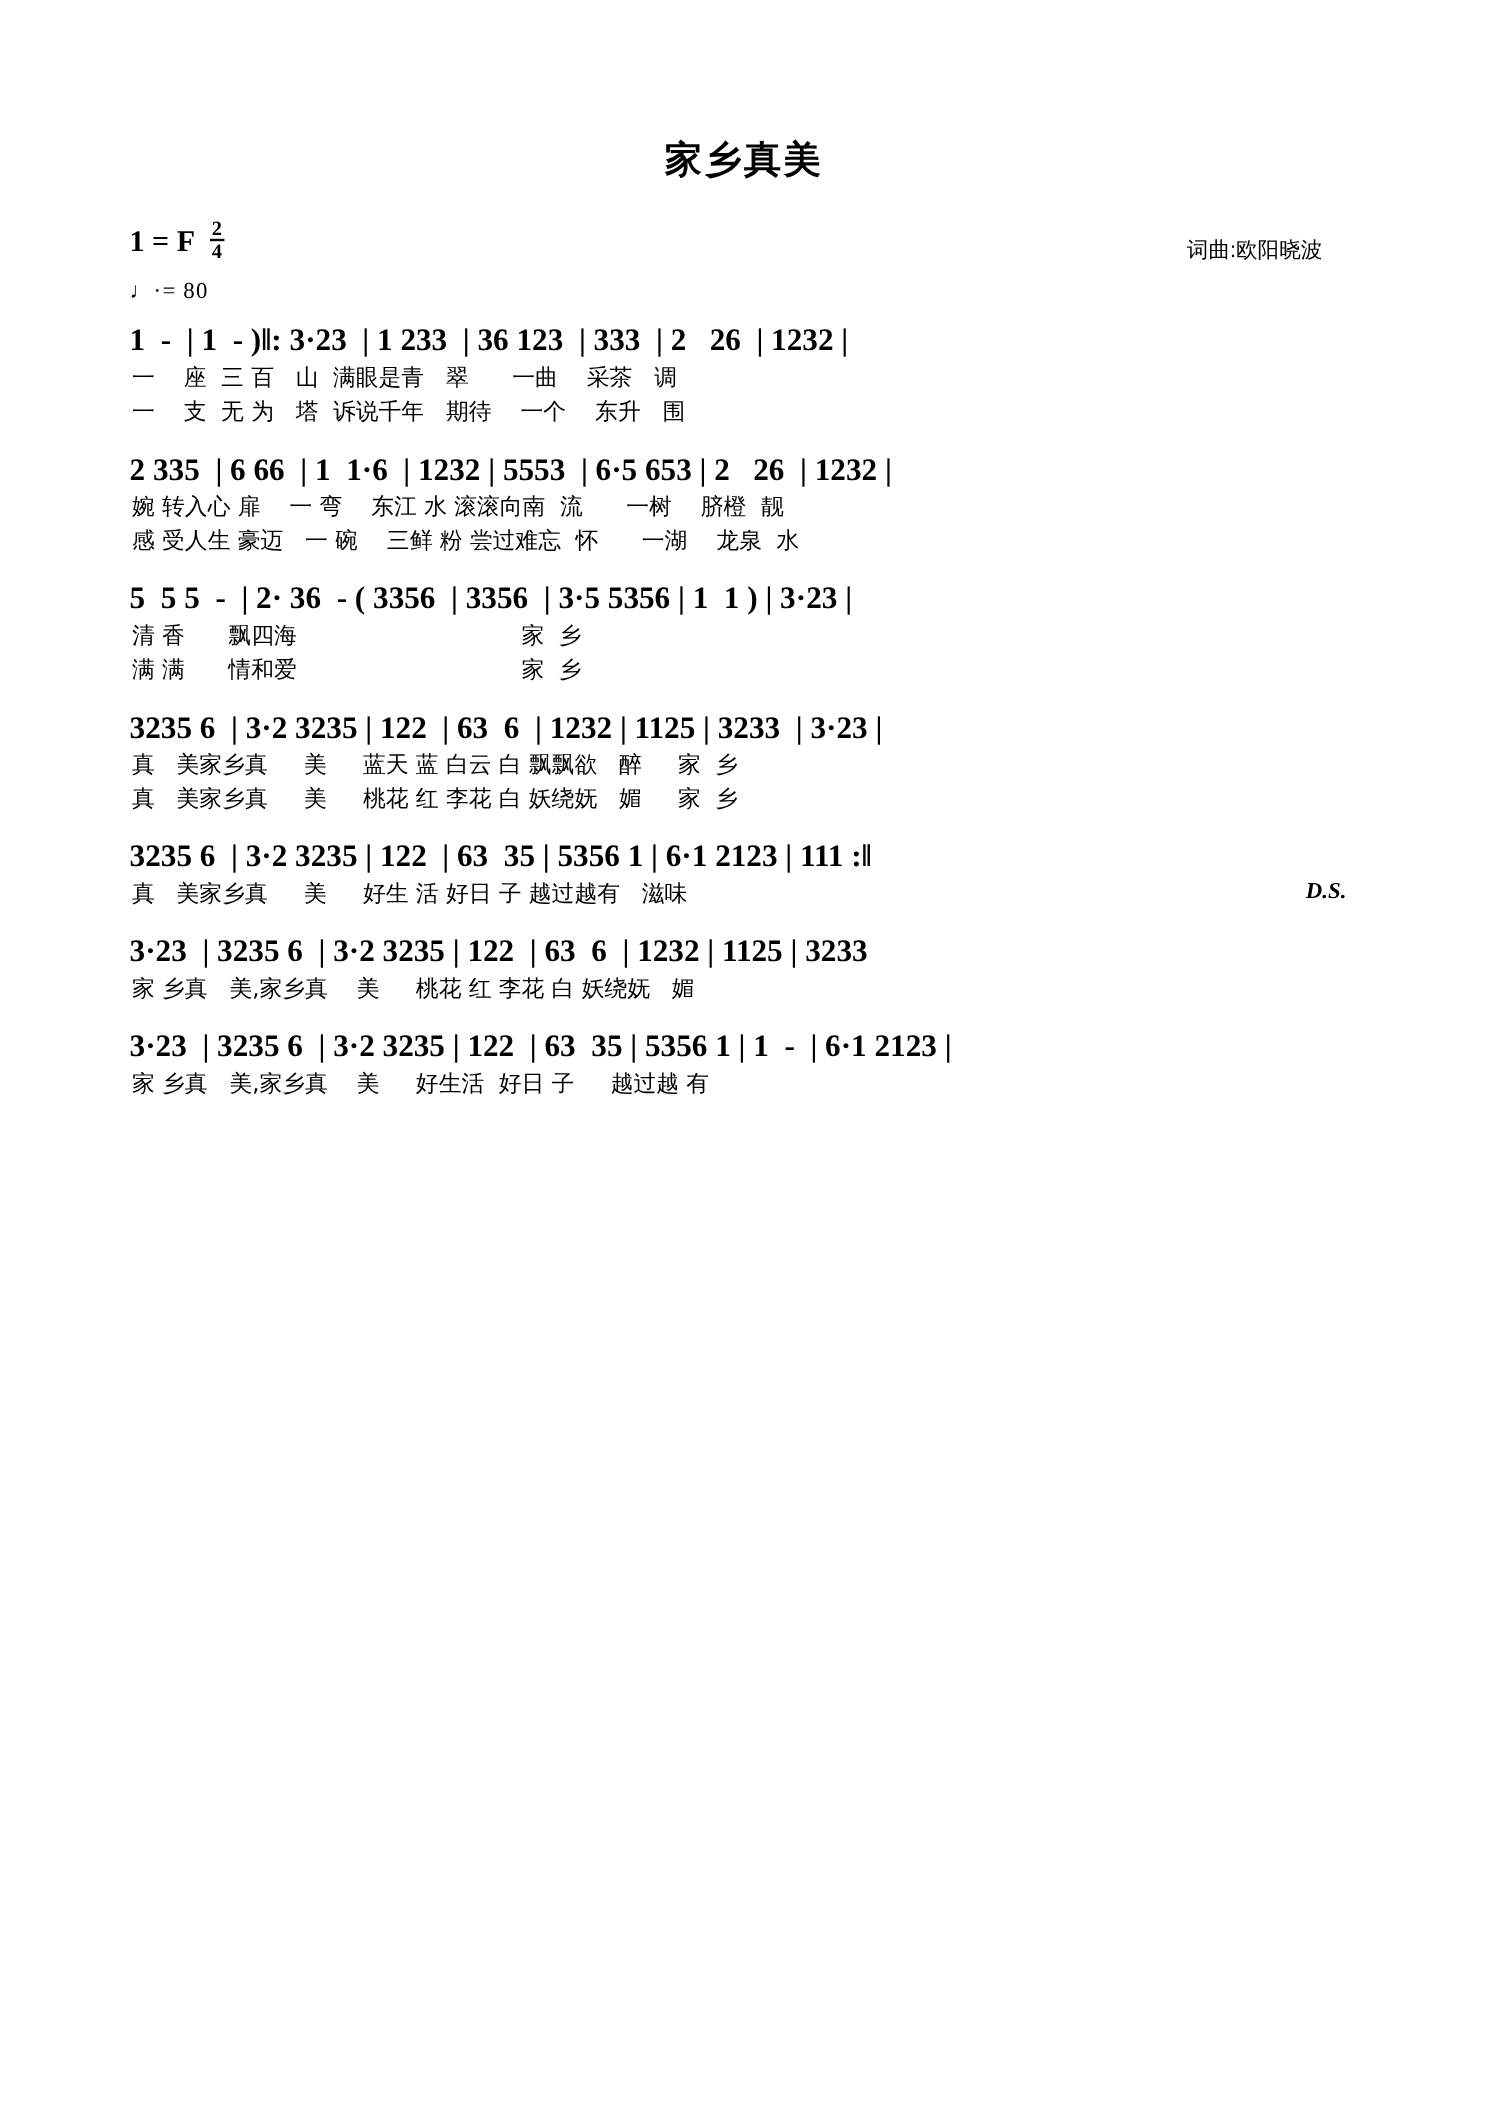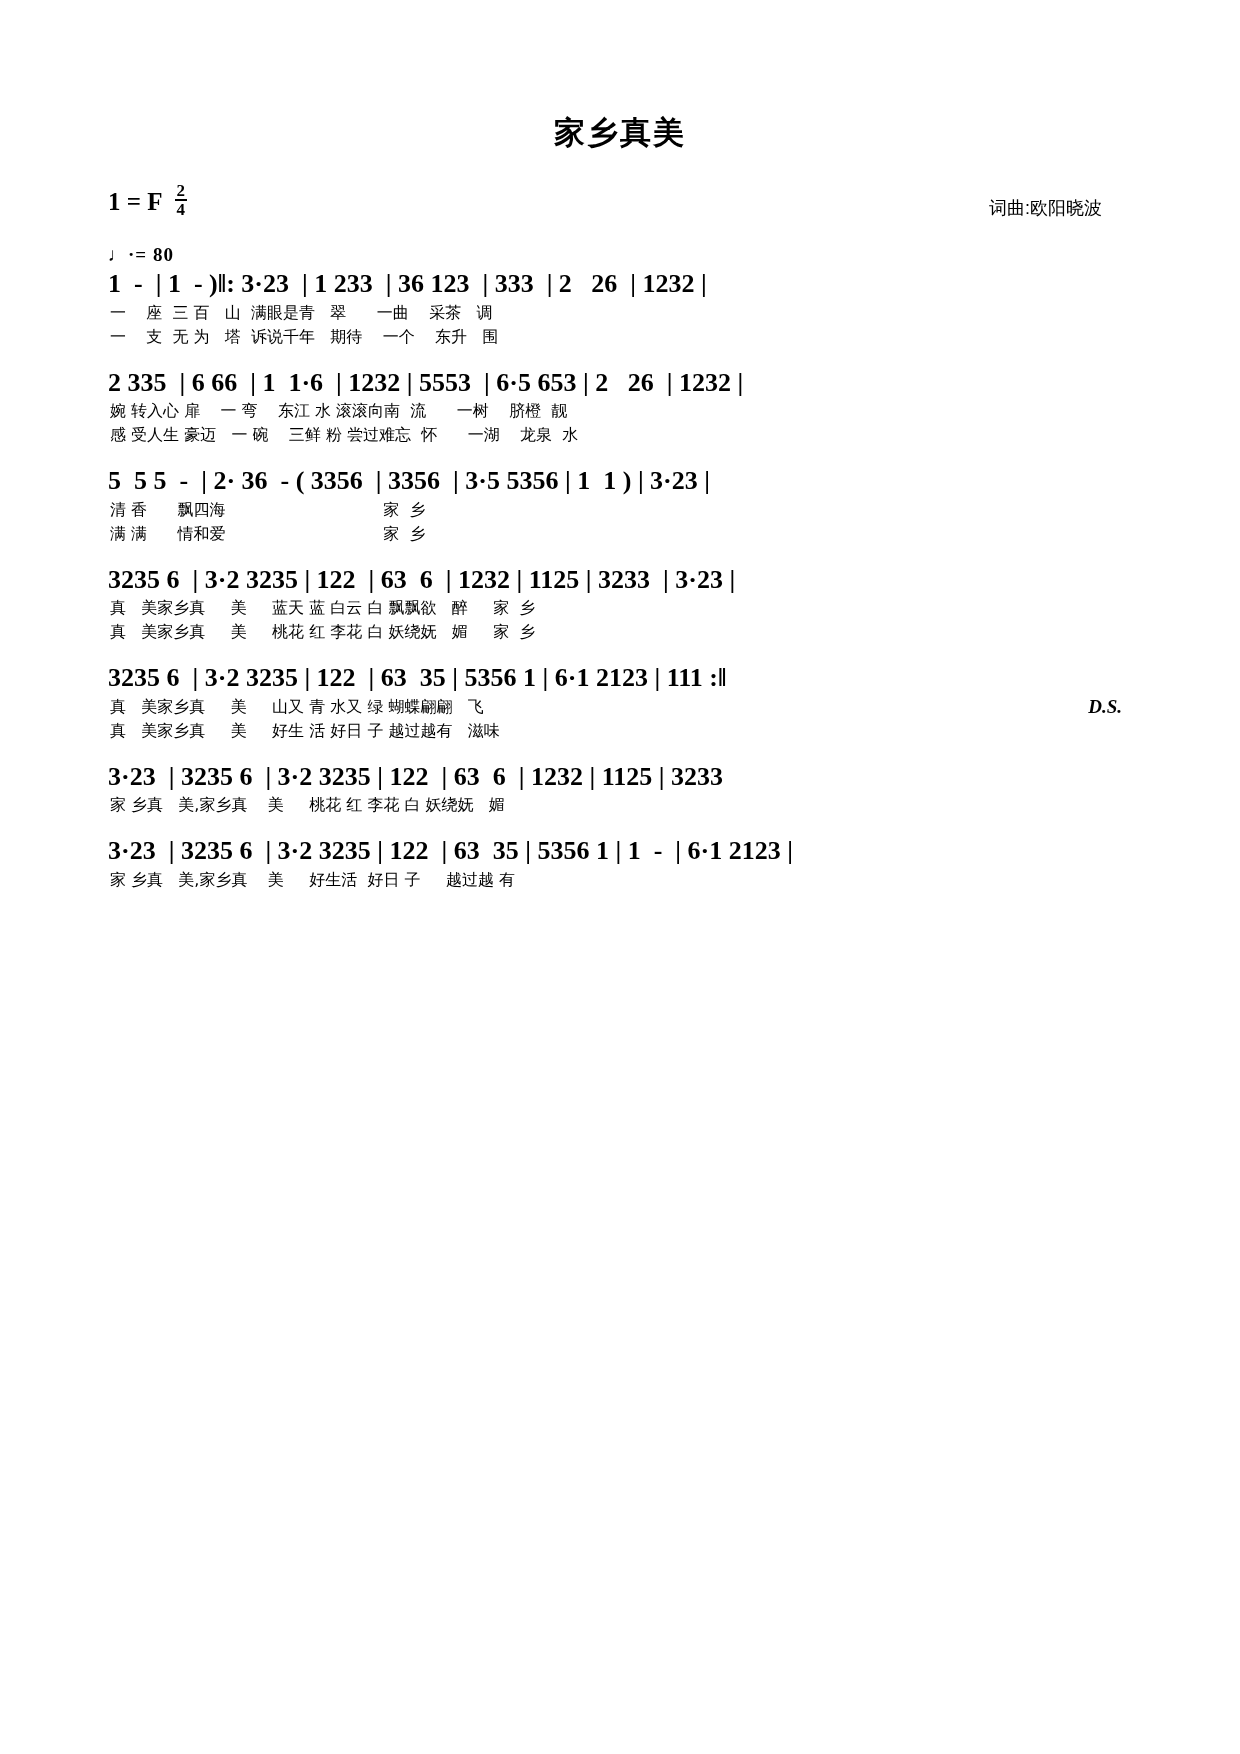--- a/index.html
+++ b/index.html
@@ -45,23 +45,23 @@
     font-size:17px;
     line-height:1.0;
     font-weight:bold;
     margin-left:6px;
     position:relative;
     top:-2px;
   }
   .frac .num{display:block;border-bottom:2px solid #000;padding:0 2px;}
   .frac .den{display:block;padding:0 2px;}
   .tempo{
-    margin-top:24px;
+    margin-top:12px;
     font-size:19px;
-    font-weight:bold;
+    font-weight:normal;
     letter-spacing:1px;
   }
   .composer{
     position:absolute;
     right:138px;top:12px;
     font-size:18px;
     font-family:Liberation Sans, sans-serif;
   }
   .system{
     position:relative;
@@ -70,21 +70,21 @@
   }
   .notes{
     font-size:26px;
     font-weight:bold;
     font-family:"Liberation Serif", serif;
     white-space:pre;
     letter-spacing:0px;
     line-height:1.25;
   }
   .lyr{
-    font-size:16px;
+    font-size:19px;
     font-family:"DejaVu Sans", sans-serif;
     white-space:pre;
     line-height:1.5;
     letter-spacing:0px;
     margin-left:2px;
   }
   .sysblock{margin-bottom:18px;}
   .mark-ds{
     position:absolute;
     right:10px;
@@ -143,21 +143,20 @@
 
     <div class="sysblock">
       <div class="notes">3235 6  | 3·2 3235 | 122  | 63  6  | 1232 | 1125 | 3233  | 3·23 |</div>
       <div class="lyr">真   美家乡真     美     蓝天 蓝 白云 白 飘飘欲   醉     家  乡</div>
       <div class="lyr">真   美家乡真     美     桃花 红 李花 白 妖绕妩   媚     家  乡</div>
     </div>
 
     <div class="sysblock" style="position:relative;">
       <div class="notes">3235 6  | 3·2 3235 | 122  | 63  35 | 5356 1 | 6·1 2123 | 111 :‖</div>
       <div class="mark-ds" style="top:34px;">D.S.</div>
-      <div class="lyr">真   美家乡真     美     山又 青 水又 绿 蝴蝶翩翩   飞</div>
       <div class="lyr">真   美家乡真     美     好生 活 好日 子 越过越有   滋味</div>
     </div>
 
     <div class="sysblock">
       <div class="notes">3·23  | 3235 6  | 3·2 3235 | 122  | 63  6  | 1232 | 1125 | 3233</div>
       <div class="lyr">家 乡真   美,家乡真    美     桃花 红 李花 白 妖绕妩   媚</div>
     </div>
 
     <div class="sysblock">
       <div class="notes">3·23  | 3235 6  | 3·2 3235 | 122  | 63  35 | 5356 1 | 1  -  | 6·1 2123 |</div>

